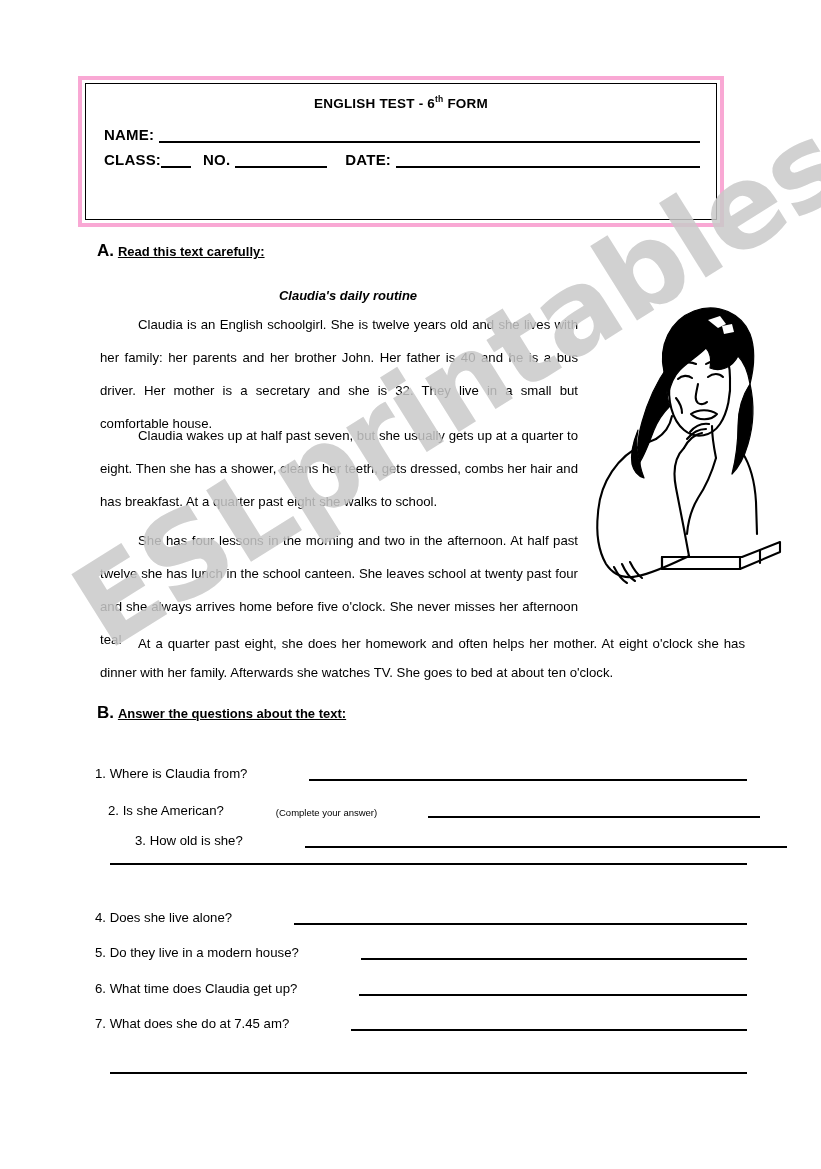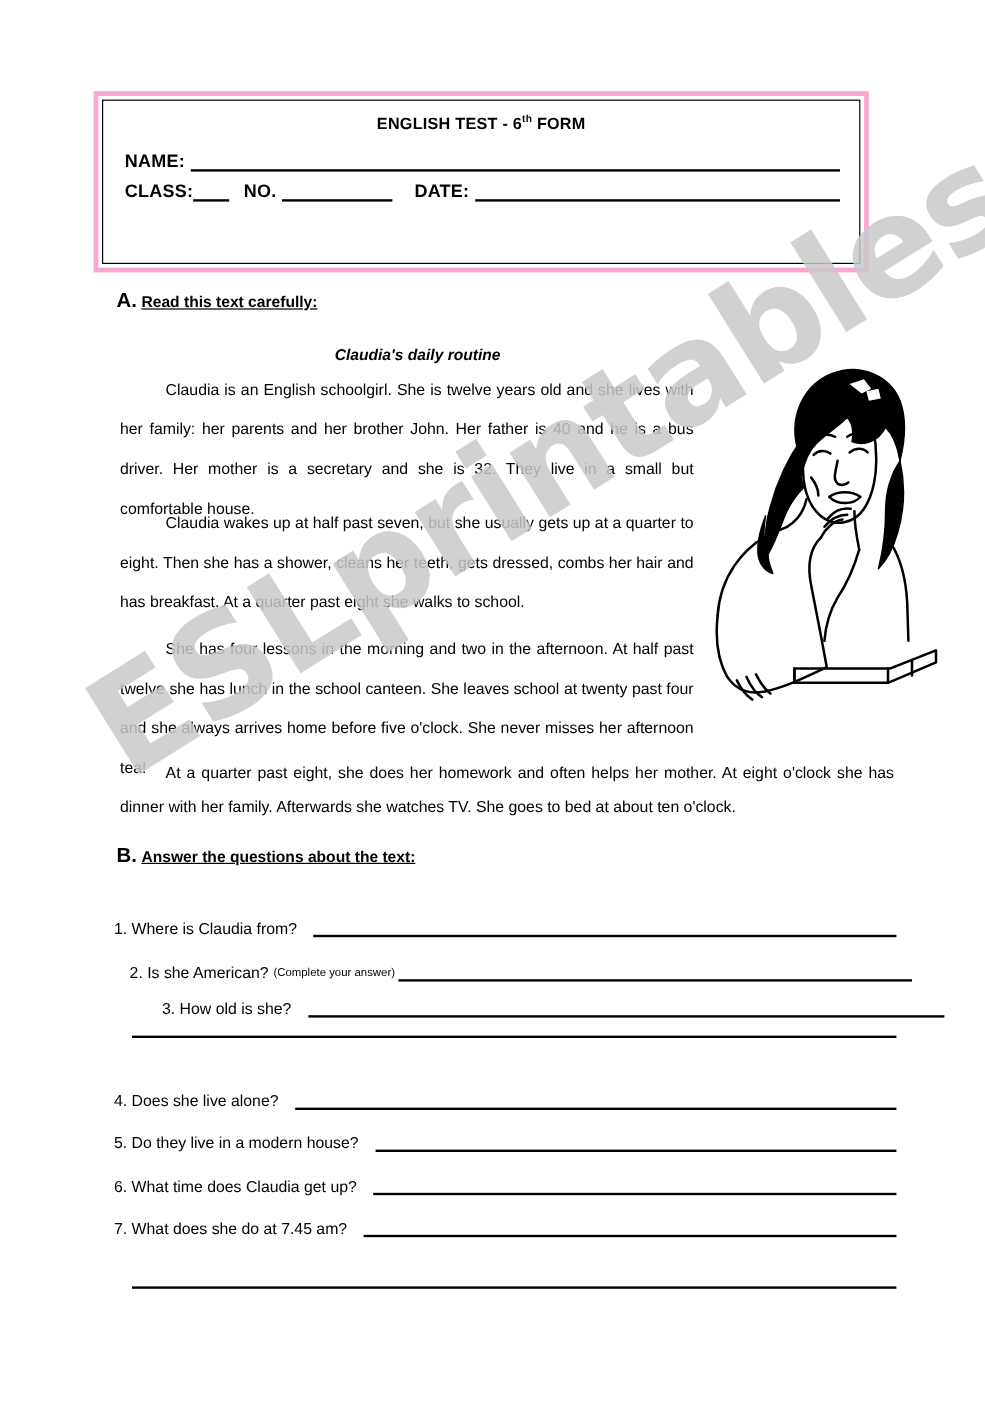--- a/index.html
+++ b/index.html
@@ -177,23 +177,24 @@
     font-weight: bold;
     font-size: 13px;
     text-decoration: underline;
   }
 
   .question {
     position: absolute;
     left: 95px;
     width: 652px;
     display: flex;
-    align-items: center;
+    align-items: flex-end;
     font-size: 13.2px;
     z-index: 3;
+    gap: 48px;
   }
   .q-text { white-space: nowrap; }
   .q-hint {
     font-size: 9.5px;
     white-space: nowrap;
     margin-left: 4px;
   }
   .q-rule {
     flex: 1 1 auto;
     border-bottom: 2px solid #000;

